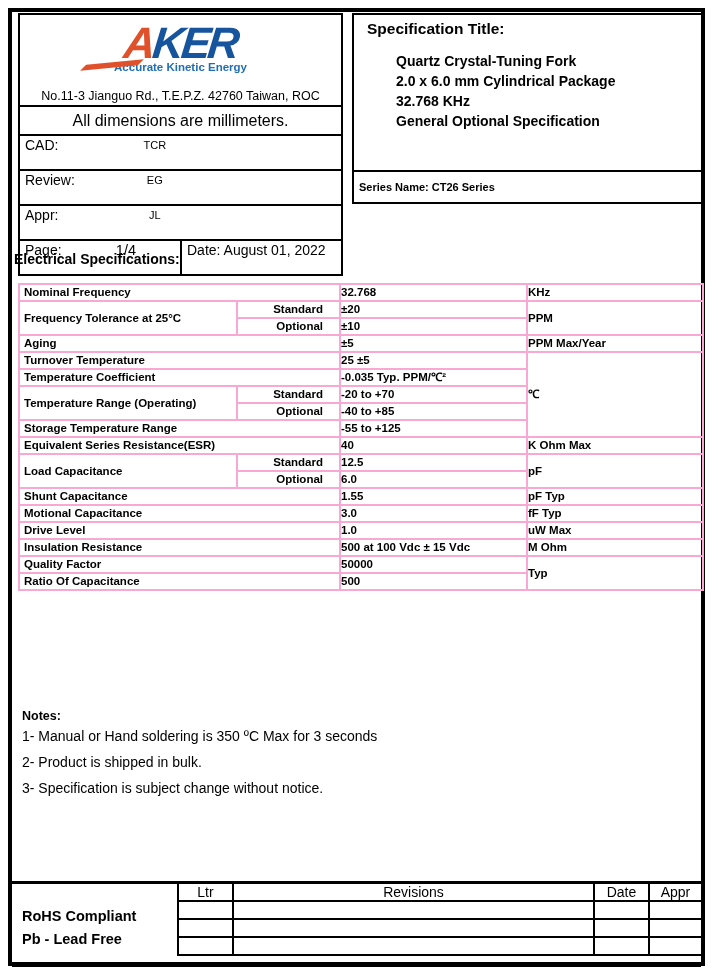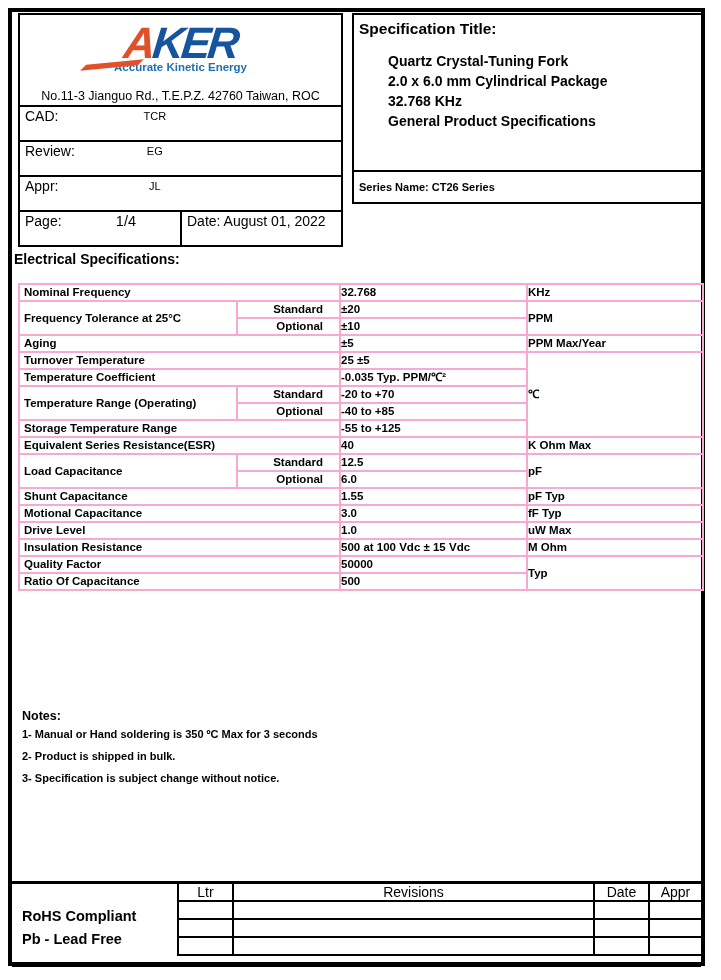--- a/index.html
+++ b/index.html
@@ -20,58 +20,59 @@
   .dims-row { border-top: 2px solid #000; height: 29px; line-height: 27px; text-align: center; font-size: 16px; }
   .hrow { border-top: 2px solid #000; height: 35px; position: relative; font-size: 14px; }
   .hrow .rlabel { position: absolute; left: 5px; top: 1px; }
   .hrow .rvalue { position: absolute; left: 42%; top: 3px; transform: translateX(-50%); font-size: 11px; }
   .page-row .pgval { position: absolute; left: 33%; top: 1px; transform: translateX(-50%); font-size: 14.5px; }
   .page-row .vdiv { position: absolute; left: 160px; top: 0; bottom: 0; width: 2px; background: #000; }
   .page-row .dateval { position: absolute; left: 167px; top: 1px; font-size: 14px; white-space: nowrap; }
 
   
   .right-box { position: absolute; left: 340px; top: 1px; width: 351px; border: 2px solid #000; }
-  .spec-sec { height: 155px; }
+  .spec-sec { height: 155px; margin-left: 8px; }
   .spec-head { padding: 5px 0 0 5px; font-size: 15.5px; font-weight: bold; }
   .spec-lines { margin: 13px 0 0 34px; font-size: 14px; font-weight: bold; line-height: 20px; }
   .series-row { border-top: 2px solid #000; height: 32px; line-height: 31px; padding-left: 5px; font-size: 11px; font-weight: bold; }
 
   .elec-heading { position: absolute; left: 2px; top: 220px; font-size: 14px; font-weight: bold; margin-top: 19px; }
 
   
   .spec-table { position: absolute; left: 6px; top: 271px; border-collapse: collapse; table-layout: fixed; width: 684px; }
   .spec-table td { border: 2px solid #f9a8d4; height: 17px; font-size: 11.5px; font-weight: bold; padding: 0; line-height: 1.1; }
   .spec-table td.param { text-align: left; padding-left: 4px; }
   .spec-table td.sub { text-align: right; padding-right: 16px; }
   .spec-table td.val, .spec-table td.unit { text-align: left; }
 
   
   .notes { position: absolute; left: 10px; top: 697px; }
   .notes-head { font-size: 12.5px; font-weight: bold; margin-bottom: 5px; }
-  .note-item { font-size: 11px; font-weight: bold; margin-bottom: 10px; }
+  .note-item { font-size: 14px; font-weight: normal; margin-bottom: 10px; }
 
   
   .footer-sep { position: absolute; left: 0; right: 0; top: 869px; border-top: 3px solid #000; }
   .rohs { position: absolute; left: 10px; top: 893px; font-size: 14.5px; font-weight: bold; line-height: 23px; }
   .rev-table { position: absolute; left: 165px; top: 870px; border-collapse: collapse; table-layout: fixed; width: 524px; }
   .rev-table td { border: 2px solid #000; height: 18px; font-size: 14px; text-align: center; padding: 0; }
   .bottom-line { position: absolute; left: 0; right: 0; top: 953px; border-top: 2px solid #000; }
 </style>
 </head>
 <body>
 
 <div class="frame">
 
   <div class="left-box">
     <div class="logo-sec">
       <div class="logo-swoosh"></div>
       <div class="logo"><span class="logo-a">A</span><span class="logo-ker">KER</span></div>
       <div class="tagline">Accurate Kinetic Energy</div>
       <div class="address">No.11-3 Jianguo Rd., T.E.P.Z. 42760 Taiwan, ROC</div>
     </div>
+    <div class="dims-row">All dimensions are millimeters.</div>
     <div class="hrow">
       <span class="rlabel">CAD:</span>
       <span class="rvalue">TCR</span>
     </div>
     <div class="hrow">
       <span class="rlabel">Review:</span>
       <span class="rvalue">EG</span>
     </div>
     <div class="hrow">
       <span class="rlabel">Appr:</span>
@@ -85,21 +86,21 @@
     </div>
   </div>
 
   <div class="right-box">
     <div class="spec-sec">
       <div class="spec-head">Specification Title:</div>
       <div class="spec-lines">
         <div>Quartz Crystal-Tuning Fork</div>
         <div>2.0 x 6.0 mm Cylindrical Package</div>
         <div>32.768 KHz</div>
-        <div>General Product Specifications</div>
+        <div>General Optional Specification</div>
       </div>
     </div>
     <div class="series-row">Series Name: CT26 Series</div>
   </div>
 
   <div class="elec-heading">Electrical Specifications:</div>
 
   <table class="spec-table">
     <colgroup>
         <col style="width:218px">

